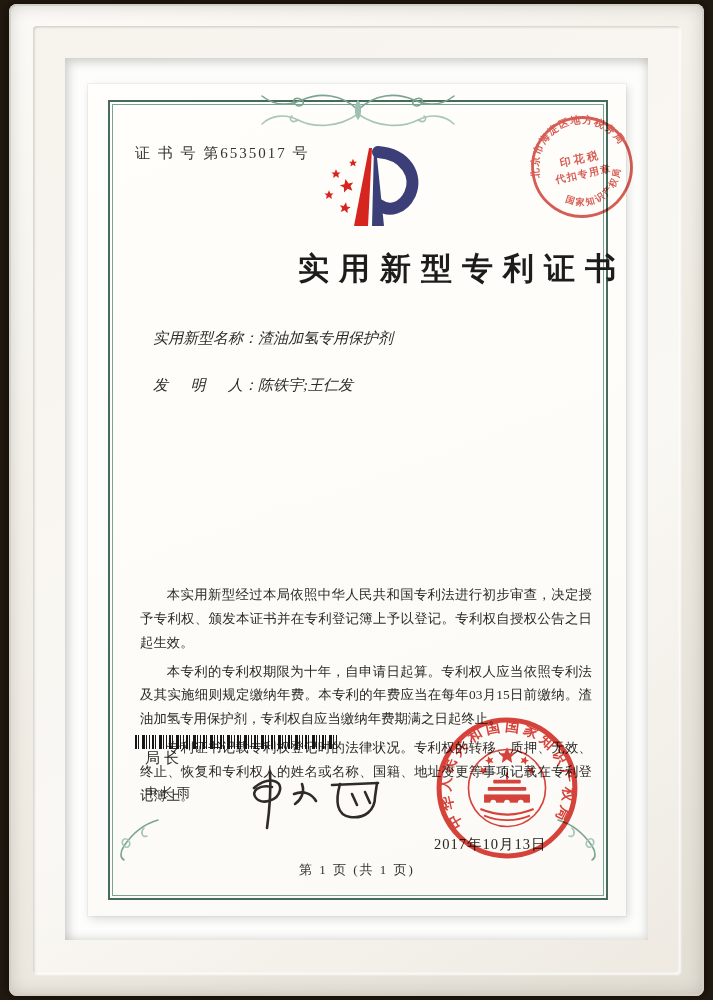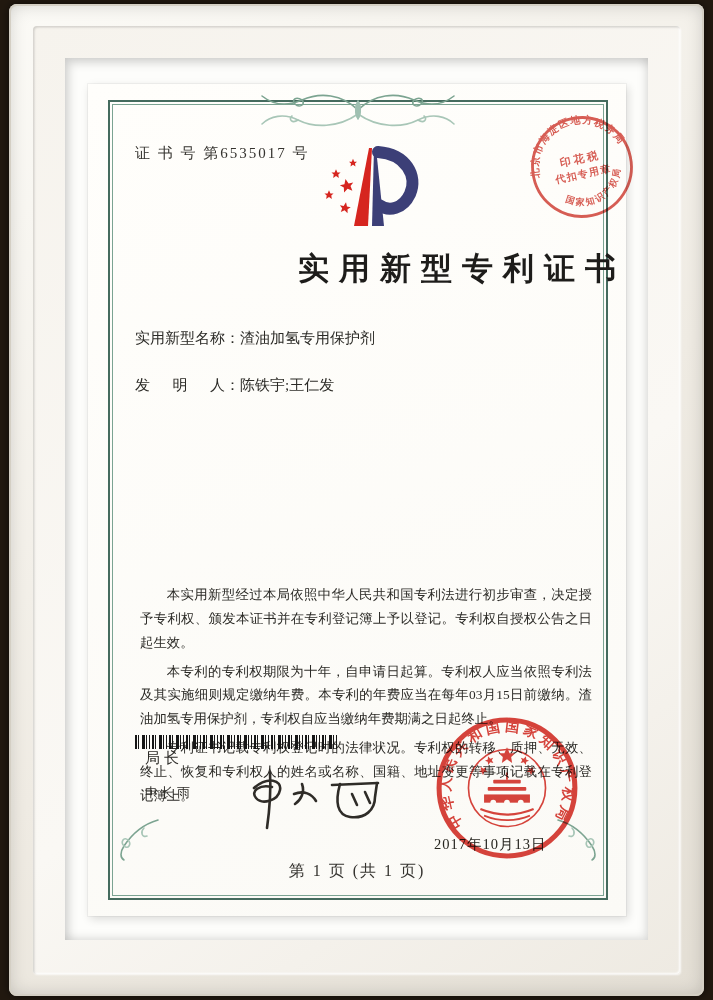--- a/index.html
+++ b/index.html
@@ -49,21 +49,21 @@
     position:absolute;left:47px;top:60px;
     font-size:15px;letter-spacing:2px;color:#35332f;
   }
   .logo{position:absolute;left:212px;top:58px;width:130px;height:94px;}
   .tax-stamp{position:absolute;left:437px;top:26px;width:114px;height:114px;
     transform:rotate(-12deg);opacity:.82;mix-blend-mode:multiply;}
   .title{
     position:absolute;left:0;right:0;top:164px;text-align:right;
     font-size:31px;font-weight:700;letter-spacing:10px;color:#1d1c1a;text-indent:10px;
   }
-  .field-row{position:absolute;left:47px;font-size:15px;color:#2b2a26;white-space:nowrap;}
+  .field-row{position:absolute;left:65px;font-size:15px;color:#2b2a26;white-space:nowrap;font-style:italic;}
   .field-label{display:inline-block;width:6em;text-align:justify;text-align-last:justify;vertical-align:top;}
   .row0{top:245px}.row1{top:292px}.row2{top:339px}.row3{top:385px}.row4{top:432px}.row5{top:478px}
   .paragraphs{
     position:absolute;left:47px;top:494px;width:462px;
     font-size:13.4px;line-height:1.78;color:#2b2a26;text-align:justify;
   }
   .paragraphs p{margin:5px;text-indent:2em;}
   .barcode{
     position:absolute;left:47px;top:651px;width:203px;height:14px;
     background:repeating-linear-gradient(90deg,
@@ -73,21 +73,21 @@
       #161616 11px,#161616 12px, transparent 12px, transparent 14px,
       #161616 14px,#161616 15px, transparent 15px, transparent 17px);
   }
   .director-title{position:absolute;left:57px;top:665px;font-size:15px;letter-spacing:4px;color:#2b2a26;}
   .director-name{position:absolute;left:57px;top:700px;font-size:13px;letter-spacing:3px;color:#2b2a26;}
   .signature{position:absolute;left:138px;top:684px;width:170px;height:64px;}
   .issue-date{position:absolute;left:346px;top:751px;font-size:14.5px;letter-spacing:1px;color:#26251f;}
   .seal-main{position:absolute;left:341px;top:626px;width:156px;height:156px;
     mix-blend-mode:multiply;opacity:.92;}
   .page-footer{position:absolute;left:0;right:0;top:777px;text-align:center;
-    font-size:16px;letter-spacing:2px;color:#35332f;}
+    font-size:13px;letter-spacing:2px;color:#35332f;}
   .orn{stroke:#7ca491;fill:none;stroke-width:1.6;stroke-linecap:round;}
   .orn-lt{stroke:#a8c6b7;}
 </style>
 </head>
 <body>
 
 <div class="frame">
   <div class="frame-step"></div>
   <div class="mat"></div>
 

